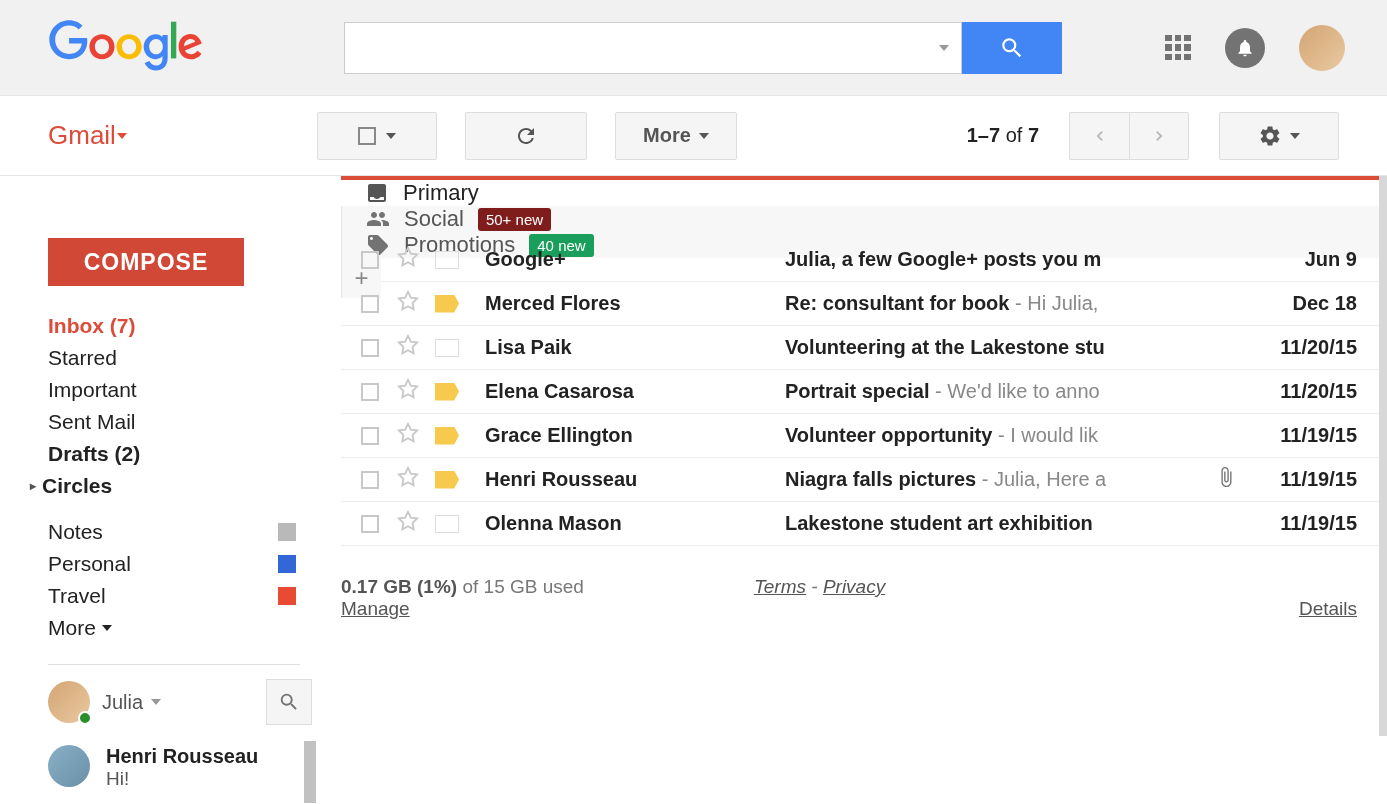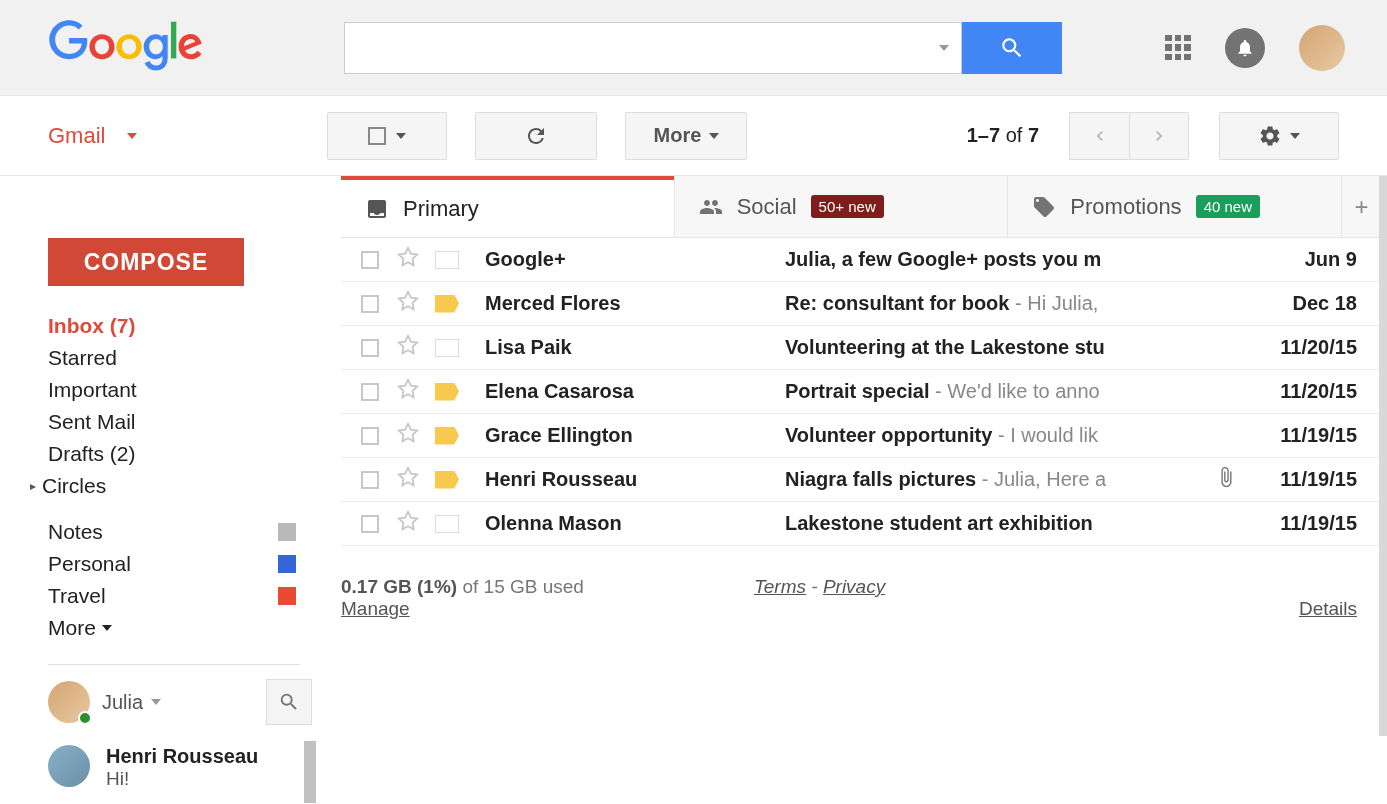--- a/index.html
+++ b/index.html
@@ -9,62 +9,62 @@
 .search-box { display: flex; height: 52px; width: 718px; }
 .search-input { flex: 1; border: 1px solid #ccc; background: #fff; padding: 0 30px 0 12px; font-size: 16px; position: relative; }
 .search-caret { position: absolute; right: 12px; top: 50%; transform: translateY(-50%); color: #999; }
 .search-btn { width: 100px; background: #4285f4; border: none; display: flex; align-items: center; justify-content: center; cursor: pointer; }
 .header-right { margin-left: auto; display: flex; align-items: center; gap: 34px; margin-right: 22px; }
 .apps-icon { width: 26px; height: 26px; display: grid; grid-template-columns: repeat(3,1fr); grid-template-rows: repeat(3,1fr); gap: 3px; cursor: pointer; }
 .apps-icon span { background: #737373; }
 .bell-wrap { width: 40px; height: 40px; border-radius: 50%; background: #737373; display: flex; align-items: center; justify-content: center; cursor: pointer; }
 .avatar { width: 46px; height: 46px; border-radius: 50%; background: linear-gradient(135deg,#d4a574,#e8c9a0); cursor: pointer; }
 .toolbar { height: 80px; display: flex; align-items: center; padding-left: 48px; border-bottom: 1px solid #e5e5e5; }
-.gmail-label { color: #dd4b39; font-size: 22px; display: flex; align-items: center; gap: 22px; cursor: pointer; }
+.gmail-label { color: #dd4b39; font-size: 26px; display: flex; align-items: center; gap: 1px; cursor: pointer; }
 .tb-btn { height: 48px; background: #f5f5f5; border: 1px solid #ddd; border-radius: 2px; display: flex; align-items: center; justify-content: center; cursor: pointer; color: #555; font-size: 18px; }
 .tb-group { margin-left: 190px; display: flex; gap: 28px; }
 .tb-select { width: 120px; gap: 10px; }
 .tb-refresh { width: 122px; }
 .tb-more { width: 122px; gap: 8px; font-size: 20px; font-weight: bold; }
 .tb-right { margin-left: auto; margin-right: 48px; display: flex; align-items: center; gap: 30px; }
 .page-count { font-size: 20px; color: #222; }
 .page-count b { font-weight: bold; }
 .pager { display: flex; }
 .pager .tb-btn { width: 60px; }
 .pager .tb-btn:first-child { border-right: none; border-radius: 2px 0 0 2px; }
 .pager .tb-btn:last-child { border-radius: 0 2px 2px 0; }
 .gear-btn { width: 120px; gap: 8px; }
 .body-row { display: flex; }
 .sidebar { width: 320px; padding-left: 48px; padding-top: 18px; }
 .compose { background: #d14836; color: #fff; border: none; font-weight: bold; font-size: 23px; letter-spacing: 1px; width: 196px; height: 48px; cursor: pointer; margin-top: 44px; }
 .nav { margin-top: 24px; }
 .nav-item { font-size: 21px; padding: 4px 0; cursor: pointer; display: flex; align-items: center; }
 .nav-item.active { color: #dd4b39; font-weight: bold; }
-.nav-item.bold { font-weight: normal; text-align: right; }
+.nav-item.bold { font-weight: bold; text-align: right; }
 .nav-caret { margin-left: -18px; margin-right: 6px; font-size: 12px; color: #555; }
 .label-row { display: flex; align-items: center; }
 .label-sq { width: 18px; height: 18px; margin-left: auto; margin-right: 24px; }
 .nav-more { display: flex; align-items: center; gap: 6px; }
 .sb-divider { height: 1px; background: #e0e0e0; margin: 20px 20px 14px 0; }
 .chat-user { display: flex; align-items: center; gap: 12px; }
 .chat-avatar { width: 42px; height: 42px; border-radius: 50%; background: linear-gradient(135deg,#d4a574,#e8c9a0); position: relative; }
 .presence { width: 14px; height: 14px; border-radius: 50%; background: #2a8f2a; position: absolute; bottom: -2px; right: -2px; border: 2px solid #fff; }
 .chat-name { font-size: 20px; color: #555; display: flex; align-items: center; gap: 8px; }
 .sb-search { margin-left: auto; margin-right: 8px; width: 46px; height: 46px; border: 1px solid #ddd; background: #f5f5f5; display: flex; align-items: center; justify-content: center; cursor: pointer; }
 .scroll-area { position: relative; margin-top: 16px; margin-right: 0; }
 .scroll-thumb { position: absolute; right: 4px; top: 0; width: 12px; height: 62px; background: #c1c1c1; }
 .conv-item { display: flex; gap: 16px; padding: 4px 0 4px 0; }
 .conv-avatar { width: 42px; height: 42px; border-radius: 50%; background: linear-gradient(135deg,#8ab0c8,#6a90a8); }
 .conv-name { font-size: 20px; font-weight: bold; }
 .conv-snip { font-size: 19px; color: #555; }
 .sb-footer { display: flex; height: 48px; margin-top: 18px; margin-left: -48px; }
 .sb-footer .ft-btn { flex: 0 0 60px; display: flex; align-items: center; justify-content: center; cursor: pointer; color: #737373; }
 .sb-footer .ft-btn.active { background: #404040; color: #fff; }
 .main { flex: 1; border-left: 1px solid transparent; position: relative; }
-.tabs { display: flex; border-bottom: 1px solid #e5e5e5; height: 62px; margin-left: 20px; margin-right: 6px; }
+.tabs { display: flex; border-bottom: 1px solid #e5e5e5; height: 62px; margin-left: 20px; margin-right: 6px; flex-direction: column; }
 .tab { flex: 1; display: flex; align-items: center; gap: 14px; padding-left: 24px; font-size: 22px; color: #555; cursor: pointer; border-left: 1px solid #e5e5e5; background: #f7f7f7; }
 .tab:first-child { border-left: none; }
 .tab.active { background: #fff; border-top: 4px solid #dd4b39; color: #dd4b39; font-weight: normal; }
 .tab.active .tab-label { color: #222; }
 .badge { font-size: 15px; color: #fff; padding: 3px 8px; border-radius: 3px; }
 .badge.blue { background: #7f1d1d; }
 .badge.green { background: #1a9e5c; }
 .add-tab { width: 40px; flex: 0 0 40px; display: flex; align-items: center; justify-content: center; font-size: 24px; color: #888; cursor: pointer; border-left: 1px solid #e5e5e5; background: #f7f7f7; }
 .mail-list { margin-left: 20px; }
 .mail-row { display: flex; align-items: center; height: 44px; border-bottom: 1px solid #ededed; cursor: pointer; font-size: 20px; }

